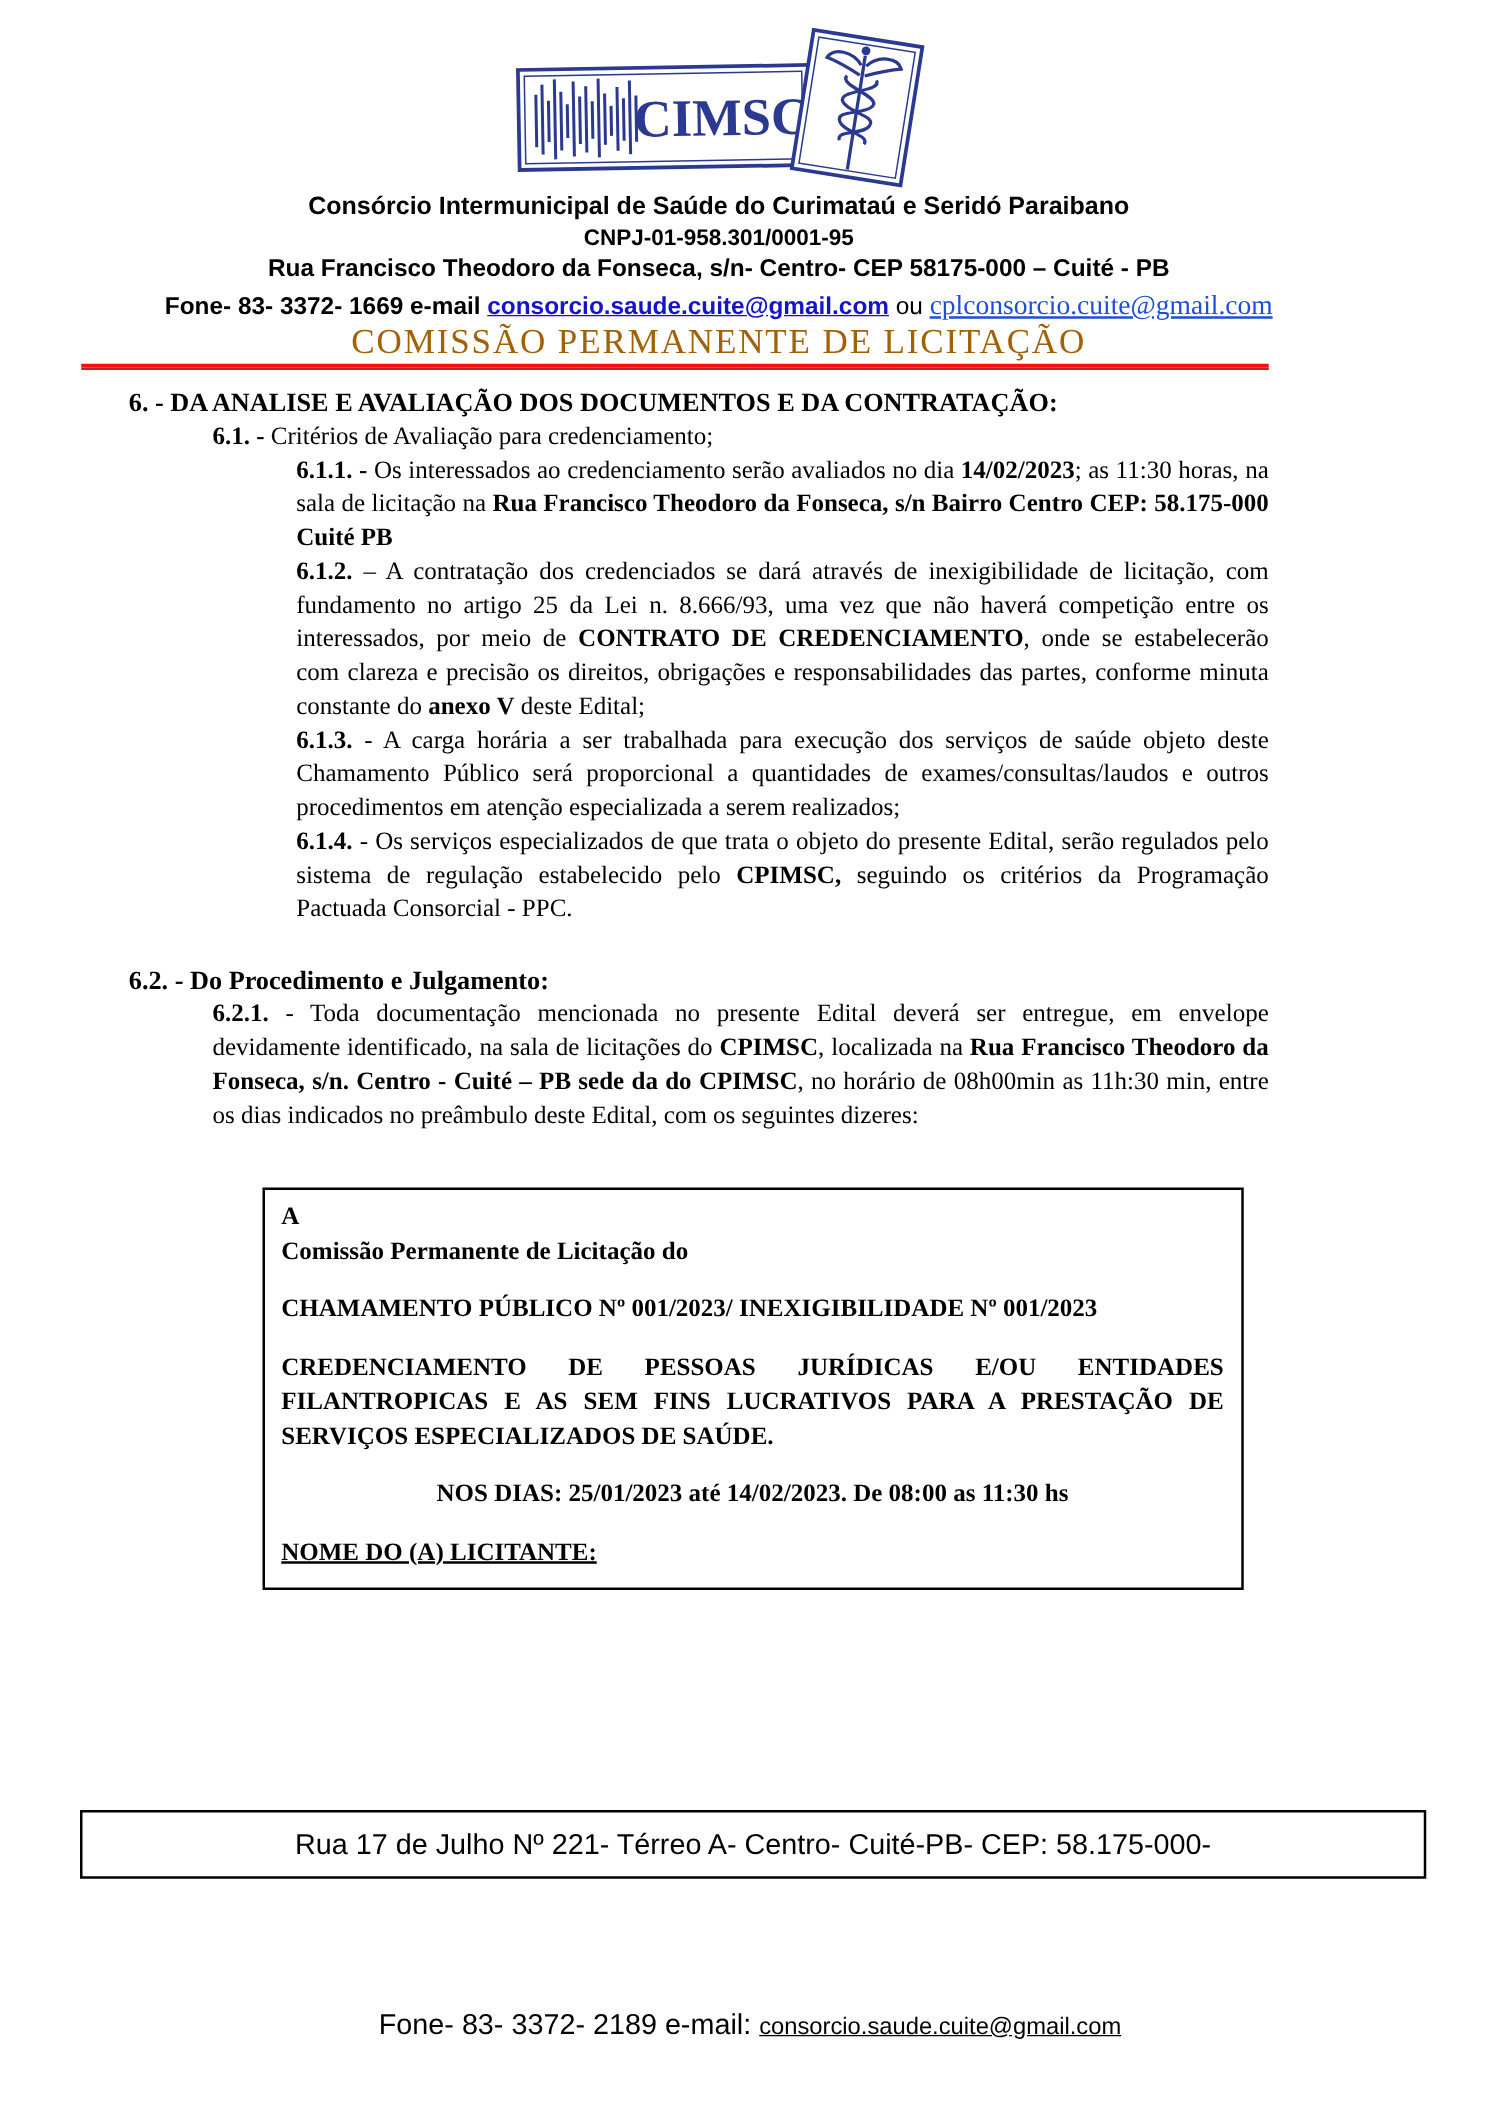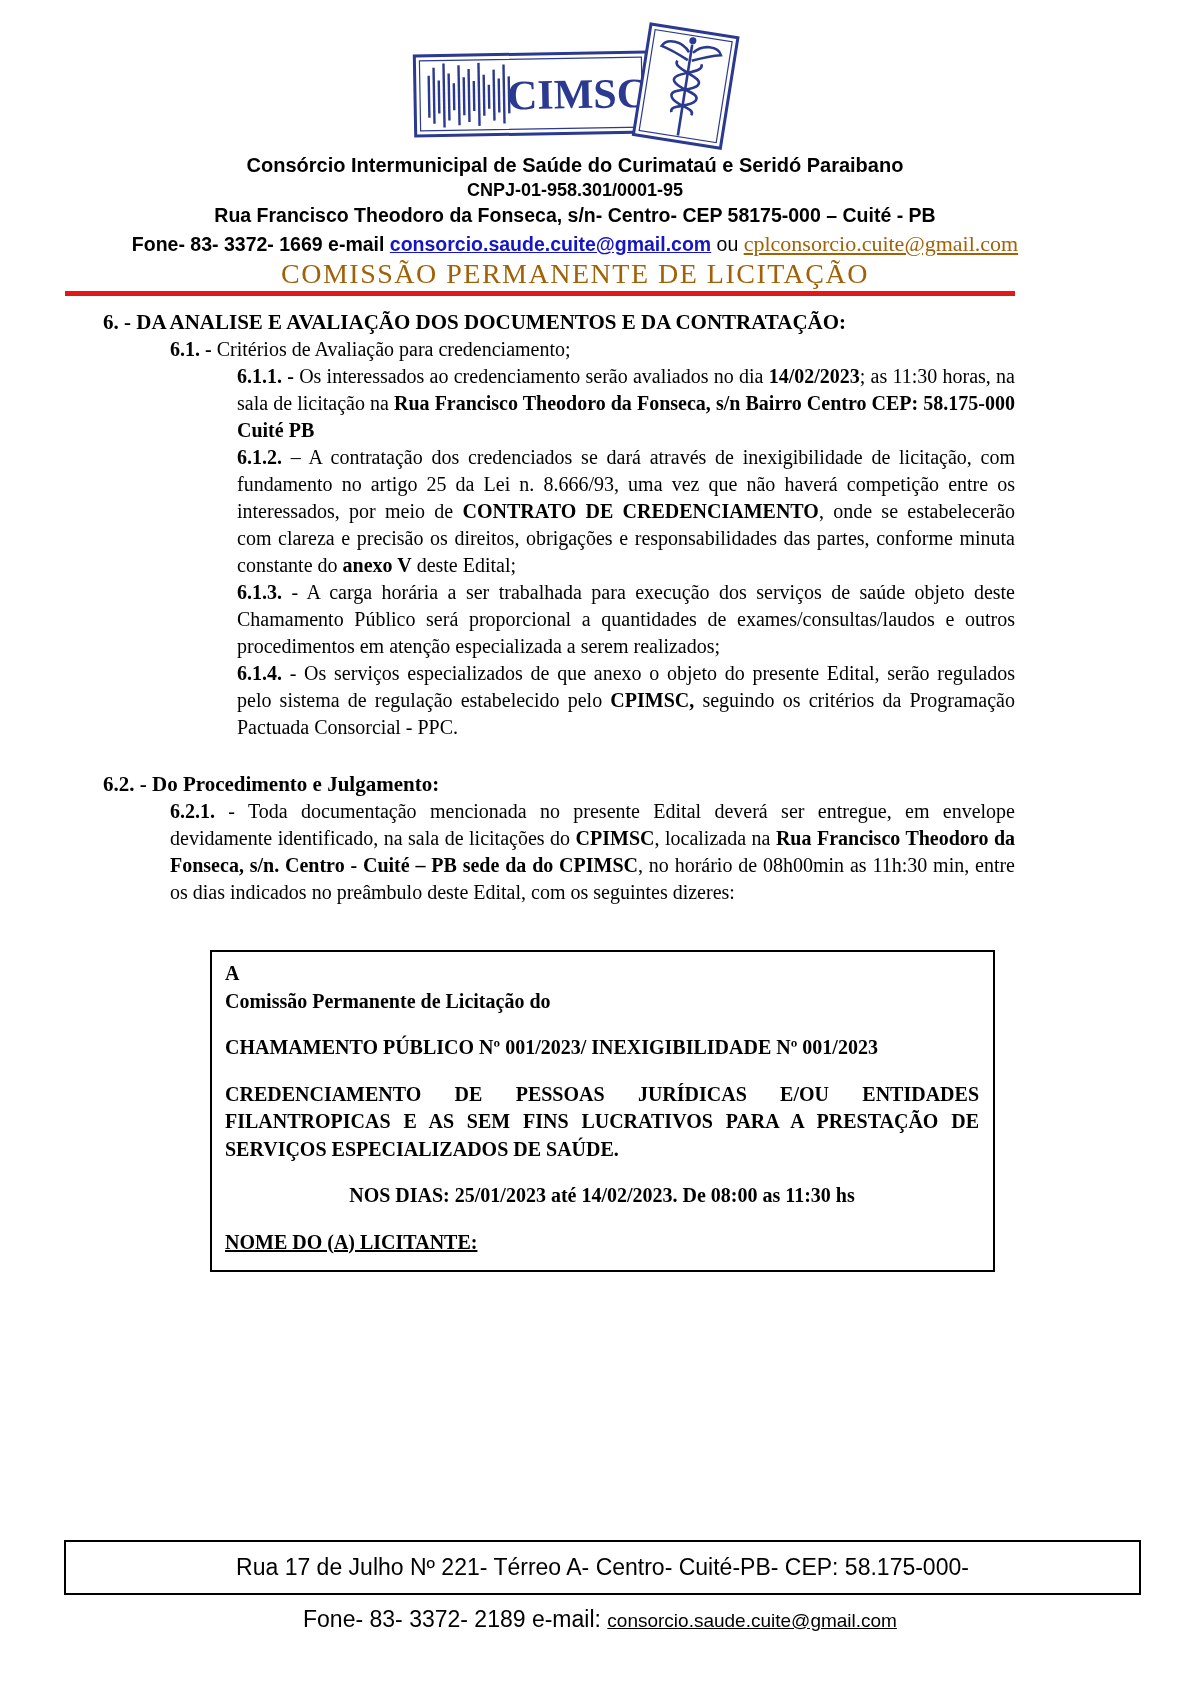--- a/index.html
+++ b/index.html
@@ -12,21 +12,21 @@
 
   
   .doc-header { width: 1150px; text-align: center; padding-top: 22px; }
   .logo-wrap { display: flex; justify-content: center; margin-bottom: 2px; }
   .org-name  { font-family: "Liberation Sans", sans-serif; font-weight: bold; font-size: 20px; margin-top: 0; }
   .cnpj      { font-family: "Liberation Sans", sans-serif; font-weight: bold; font-size: 18px; margin-top: 3px; }
   .org-address { font-family: "Liberation Sans", sans-serif; font-weight: bold; font-size: 19.5px; margin-top: 3px; }
   .contact-line { font-family: "Liberation Sans", sans-serif; font-weight: bold; font-size: 19.5px; margin-top: 4px; }
   a.email-primary { color: #1414c8; text-decoration: underline; }
   .email-sep { font-weight: normal; }
-  a.email-secondary { color: #a16207; text-decoration: underline; font-family: "Liberation Serif", serif; font-weight: normal; font-size: 22px; }
+  a.email-secondary { color: #1d4ed8; text-decoration: underline; font-family: "Liberation Serif", serif; font-weight: normal; font-size: 22px; }
   .commission { font-size: 28px; letter-spacing: 1.5px; color: #a16207; margin-top: 1px; }
   .red-rule { margin: 1px 0 0 65px; width: 950px; height: 2px;
               border-top: 3px solid #fd0d0d; border-bottom: 2px solid #c62222; }
 
   
   .doc-body { width: 950px; margin-left: 65px; font-size: 20px; line-height: 27px; }
   .sec-title { font-weight: bold; padding-left: 38px; margin: 13px 0 0 0; font-size: 21px; }
   .sec-sub { padding-left: 105px; margin: 0; }
   p.para { margin: 0; text-align: justify; }
   .indent-deep { padding-left: 172px; }
@@ -39,21 +39,21 @@
   .notice-box { width: 785px; margin: 44px 0 0 145px; border: 2px solid #000;
                 padding: 8px 14px 14px 13px; font-weight: bold; line-height: 27.5px; font-size: 20px; }
   .notice-box p { margin: 0; }
   .notice-box .gap { margin-top: 19px; }
   .nb-jline { display: block; text-align: justify; text-align-last: justify; }
   .nb-just { text-align: justify; }
   .nb-center { text-align: center; }
   .nb-underline { text-decoration: underline; }
 
   
-  .footer-box { position: absolute; left: 64px; top: 1540px; width: 1077px; height: 55px;
+  .footer-box { position: absolute; left: 64px; top: 1448px; width: 1077px; height: 55px;
                 border: 2px solid #000; display: flex; align-items: center; justify-content: center;
                 font-family: "Liberation Sans", sans-serif; font-size: 23px; }
   .footer-contact { position: absolute; left: 0; top: 1606px; width: 1200px; text-align: center;
                     font-family: "Liberation Sans", sans-serif; font-size: 23px; }
   .footer-contact .email { font-size: 19px; text-decoration: underline; color: #000; }
 </style>
 </head>
 <body>
 
 <div class="page">
@@ -115,21 +115,21 @@
     <p class="sec-title">6. - DA ANALISE E AVALIAÇÃO DOS DOCUMENTOS E DA CONTRATAÇÃO:</p>
 
     <p class="sec-sub"><b>6.1. - </b><span>Critérios de Avaliação para credenciamento;</span></p>
 
     <p class="para indent-deep mt-lg"><b>6.1.1. - </b><span>Os interessados ao credenciamento serão avaliados no dia </span><b>14/02/2023</b><span>; as 11:30 horas, na sala de licitação na </span><b>Rua Francisco Theodoro da Fonseca, s/n Bairro Centro CEP: 58.175-000 Cuité PB</b></p>
 
     <p class="para indent-deep mt-1"><b>6.1.2.</b><span> – A contratação dos credenciados se dará através de inexigibilidade de licitação, com fundamento no artigo 25 da Lei n. 8.666/93, uma vez que não haverá competição entre os interessados, por meio de </span><b>CONTRATO DE CREDENCIAMENTO</b><span>, onde se estabelecerão com clareza e precisão os direitos, obrigações e responsabilidades das partes, conforme minuta constante do </span><b>anexo V</b><span> deste Edital;</span></p>
 
     <p class="para indent-deep"><b>6.1.3.</b><span> - A carga horária a ser trabalhada para execução dos serviços de saúde objeto deste Chamamento Público será proporcional a quantidades de exames/consultas/laudos e outros procedimentos em atenção especializada a serem realizados;</span></p>
 
-    <p class="para indent-deep"><b>6.1.4.</b><span> - Os serviços especializados de que anexo o objeto do presente Edital, serão regulados pelo sistema de regulação estabelecido pelo </span><b>CPIMSC,</b><span> seguindo os critérios da Programação Pactuada Consorcial - PPC.</span></p>
+    <p class="para indent-deep"><b>6.1.4.</b><span> - Os serviços especializados de que trata o objeto do presente Edital, serão regulados pelo sistema de regulação estabelecido pelo </span><b>CPIMSC,</b><span> seguindo os critérios da Programação Pactuada Consorcial - PPC.</span></p>
 
     <p class="sec-title mt-sec">6.2. - Do Procedimento e Julgamento:</p>
 
     <p class="para indent-mid"><b>6.2.1.</b><span> - Toda documentação mencionada no presente Edital deverá ser entregue, em envelope devidamente identificado, na sala de licitações do </span><b>CPIMSC</b><span>, localizada na </span><b>Rua Francisco Theodoro da Fonseca, s/n. Centro - Cuité – PB sede da do CPIMSC</b><span>, no horário de 08h00min as 11h:30 min, entre os dias indicados no preâmbulo deste Edital, com os seguintes dizeres:</span></p>
 
     <div class="notice-box">
       <p>A</p>
       <p>Comissão Permanente de Licitação do</p>
       <p class="gap">CHAMAMENTO PÚBLICO Nº 001/2023/ INEXIGIBILIDADE Nº 001/2023</p>
       <p class="gap nb-just">CREDENCIAMENTO DE PESSOAS JURÍDICAS E/OU ENTIDADES FILANTROPICAS E AS SEM FINS LUCRATIVOS PARA A PRESTAÇÃO DE SERVIÇOS ESPECIALIZADOS DE SAÚDE.</p>

